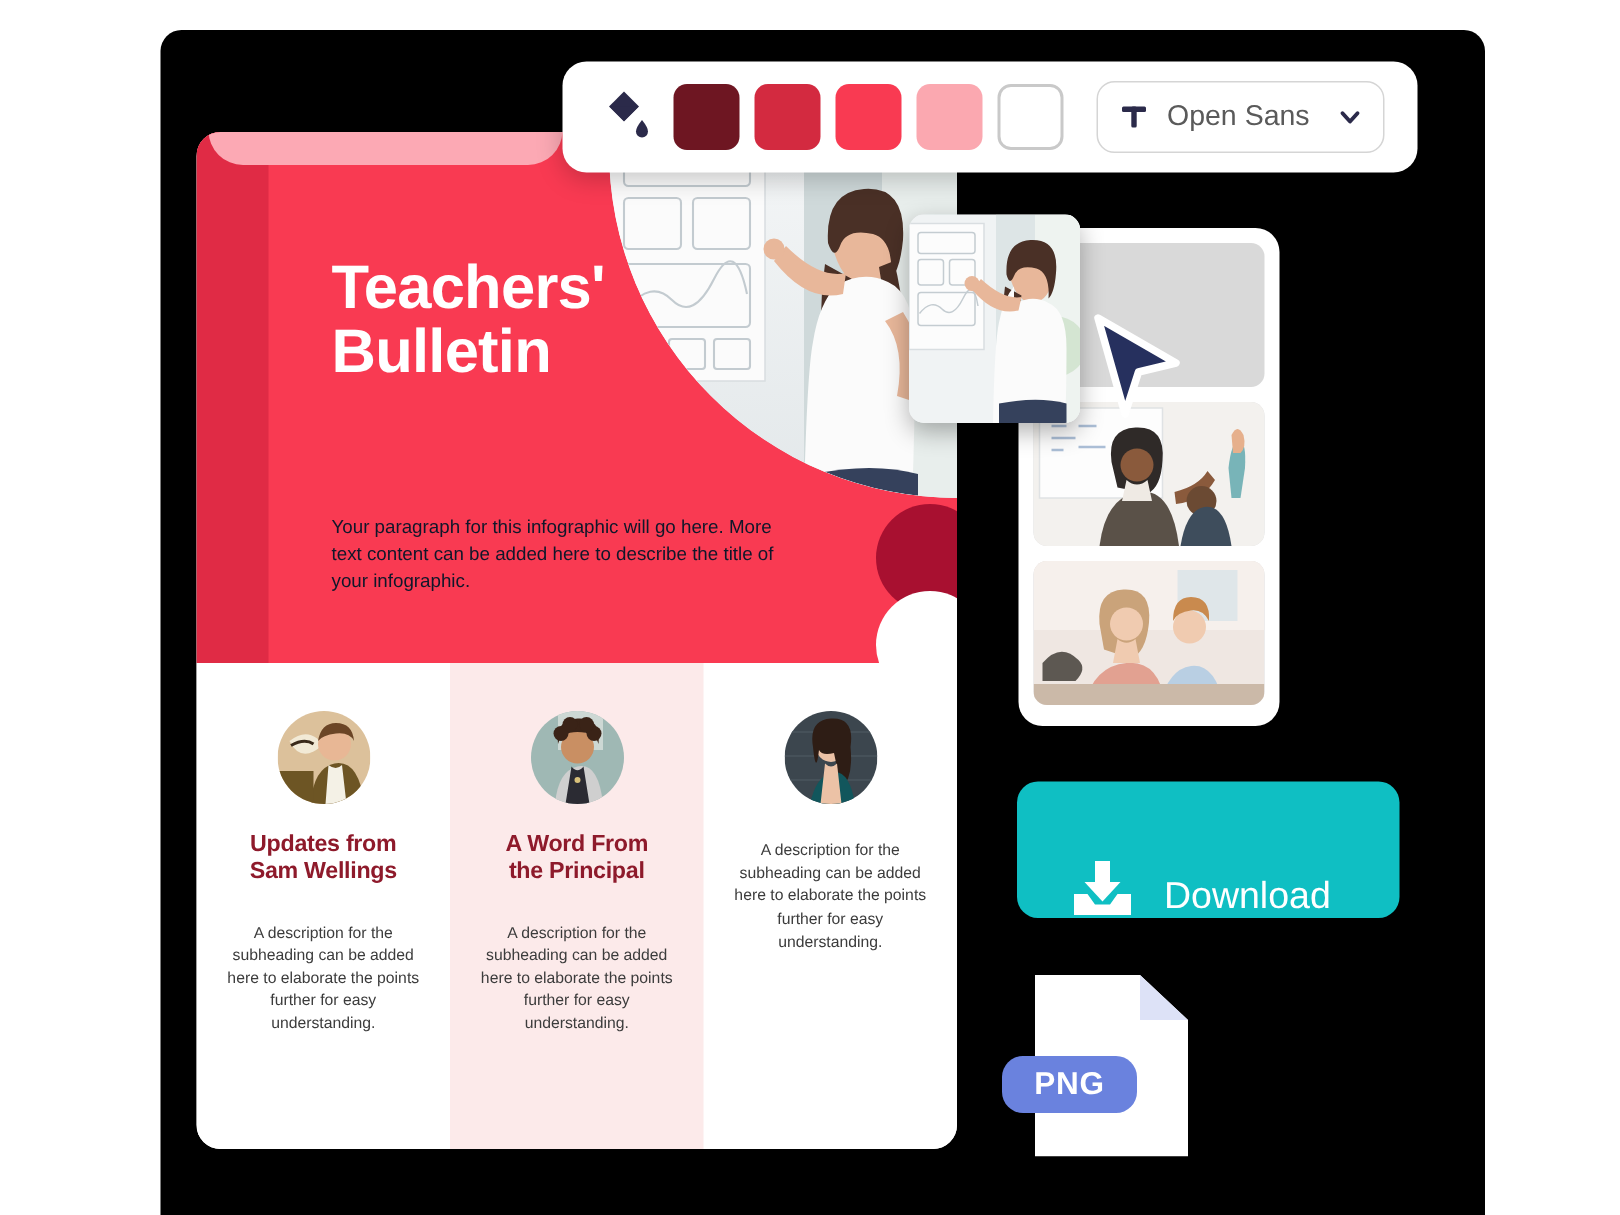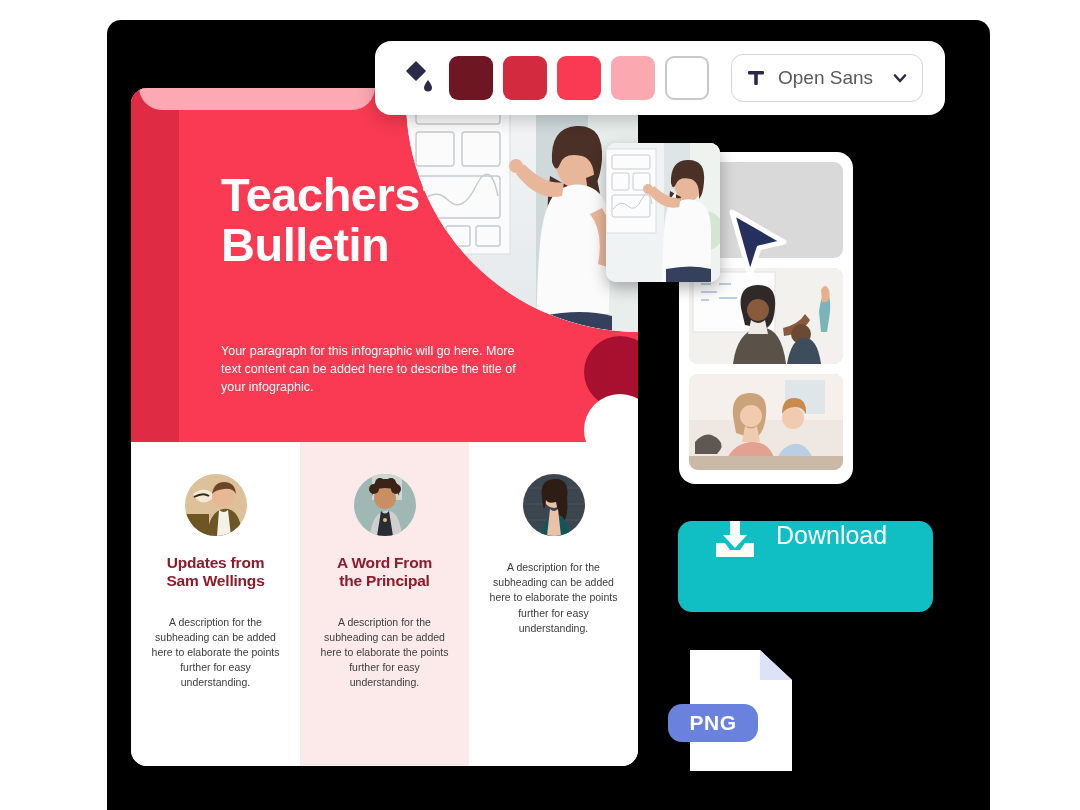--- a/index.html
+++ b/index.html
@@ -56,27 +56,27 @@
     background: #A81030;
   }
   .circ-white {
     position: absolute; right: -18px; top: 306px;
     width: 72px; height: 72px; border-radius: 50%;
     background: #ffffff;
   }
   .poster-title {
     position: absolute; left: 90px; top: 82px;
     color: #ffffff;
-    font-size: 47px; font-weight: 700;
+    font-size: 41px; font-weight: 700;
     line-height: 1.06; letter-spacing: -0.5px;
     white-space: pre-line;
   }
   .poster-para {
     position: absolute; left: 90px; top: 255px; width: 300px;
-    color: #ffffff; font-size: 12.5px; line-height: 1.42;
+    color: #0f172a; font-size: 12.5px; line-height: 1.42;
   }
 
   
   .poster-cols {
     position: absolute; left: 0; top: 354px;
     width: 100%; height: 324px;
     display: flex; background: #ffffff;
   }
   .col { flex: 1; padding: 32px 14px 0; text-align: center; position: relative; }
   .col.tinted { background: #FCEAEA; }
@@ -135,21 +135,21 @@
     box-shadow: 0 6px 16px rgba(0,0,0,.3);
     background: #eef1f3;
   }
   .cursor-arrow { position: absolute; left: 726px; top: 208px; width: 62px; height: 72px; }
 
   
   .download-btn {
     position: absolute; left: 678px; top: 521px;
     width: 255px; height: 91px;
     background: #0FBFC3; border-radius: 14px;
-    display: flex; align-items: flex-start; gap: 20px;
+    display: flex; align-items: flex-end; gap: 20px;
     padding-left: 36px;
     box-shadow: 0 4px 14px rgba(0,0,0,.28);
   }
   .dl-icon { width: 42px; height: 38px; }
   .dl-label { color: #fff; font-size: 25px; }
 
   
   .file-icon { position: absolute; width: 102px; height: 121px; }
   .file-png { left: 690px; top: 650px; }
   .file-pdf { left: 838px; top: 650px; }

